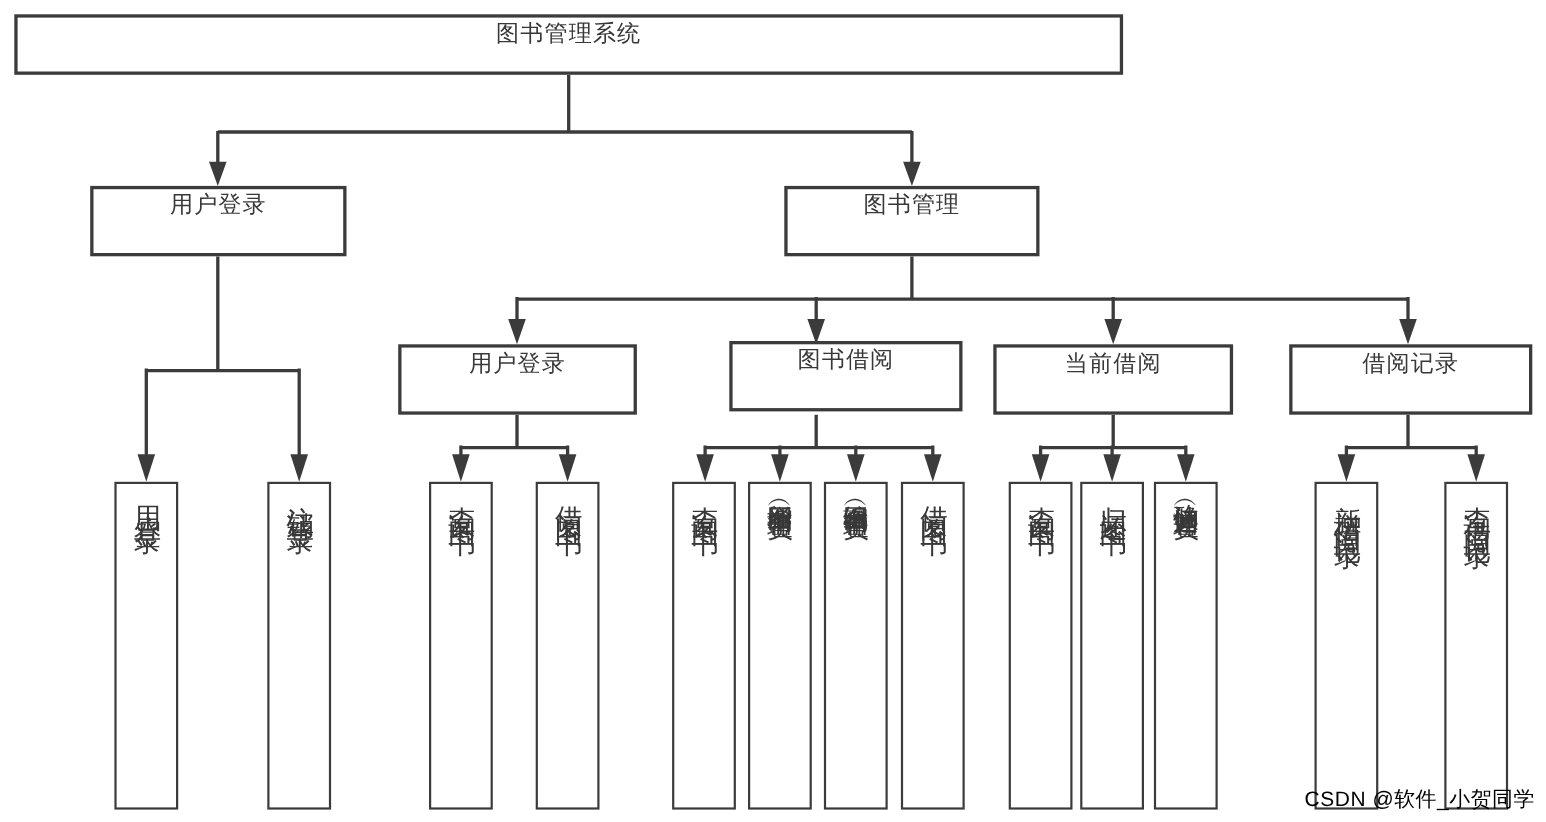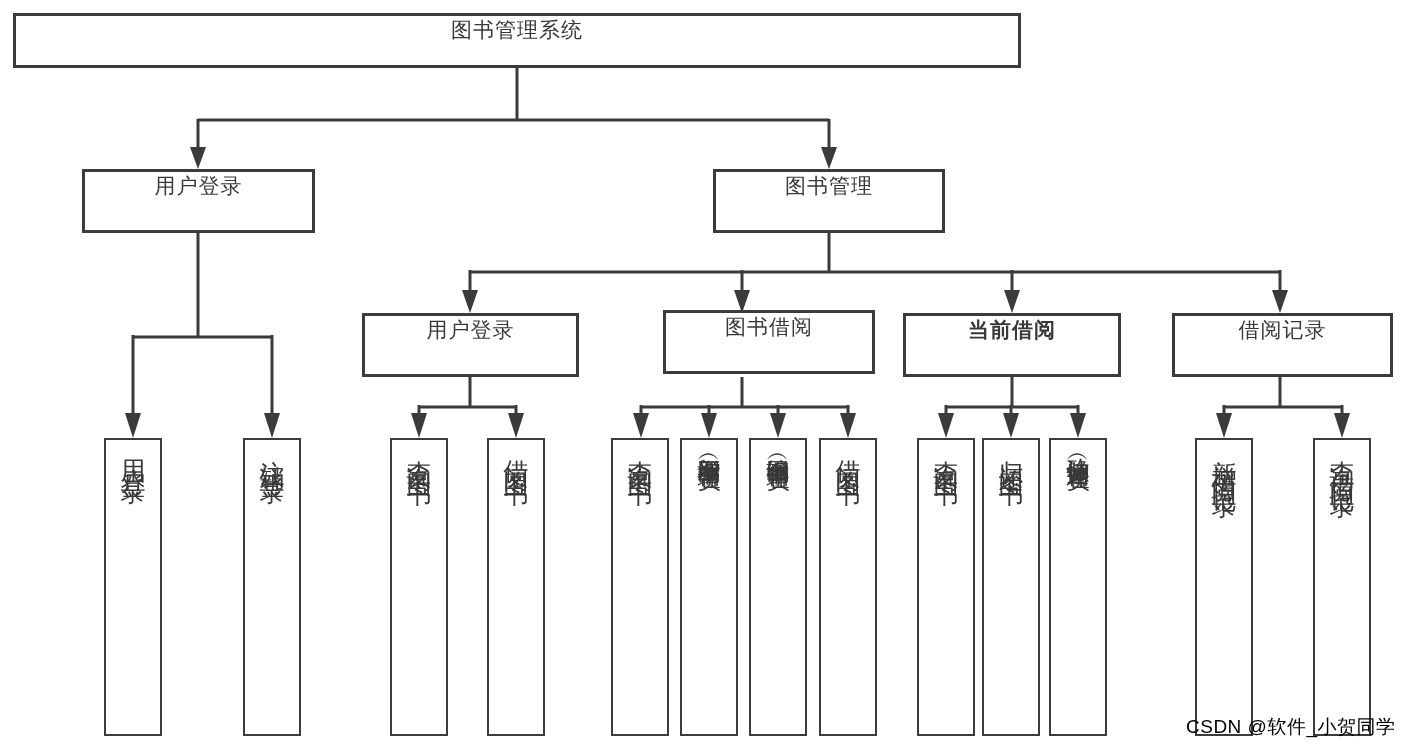--- a/index.html
+++ b/index.html
@@ -90,21 +90,21 @@
 <div class="node" style="left:713px; top:169px; width:232px; height:64px;">
   <span class="h-label">图书管理</span>
 </div>
 
 <div class="node" style="left:362px; top:313px; width:217px; height:64px;">
   <span class="h-label">用户登录</span>
 </div>
 <div class="node" style="left:636px; top:310px; width:212px; height:64px;margin-left:27px;">
   <span class="h-label">图书借阅</span>
 </div>
-<div class="node" style="left:903px; top:313px; width:218px; height:64px;font-weight:bold;">
+<div class="node" style="left:903px; top:313px; width:218px; height:64px;">
   <span class="h-label">当前借阅</span>
 </div>
 <div class="node" style="left:1172px; top:313px; width:221px; height:64px;">
   <span class="h-label">借阅记录</span>
 </div>
 
 <div class="node leaf" style="left:104px; top:438px; width:58px; height:298px;">
   <span class="v-label">用户登录</span>
 </div>
 <div class="node leaf" style="left:243px; top:438px; width:58px; height:298px;">

